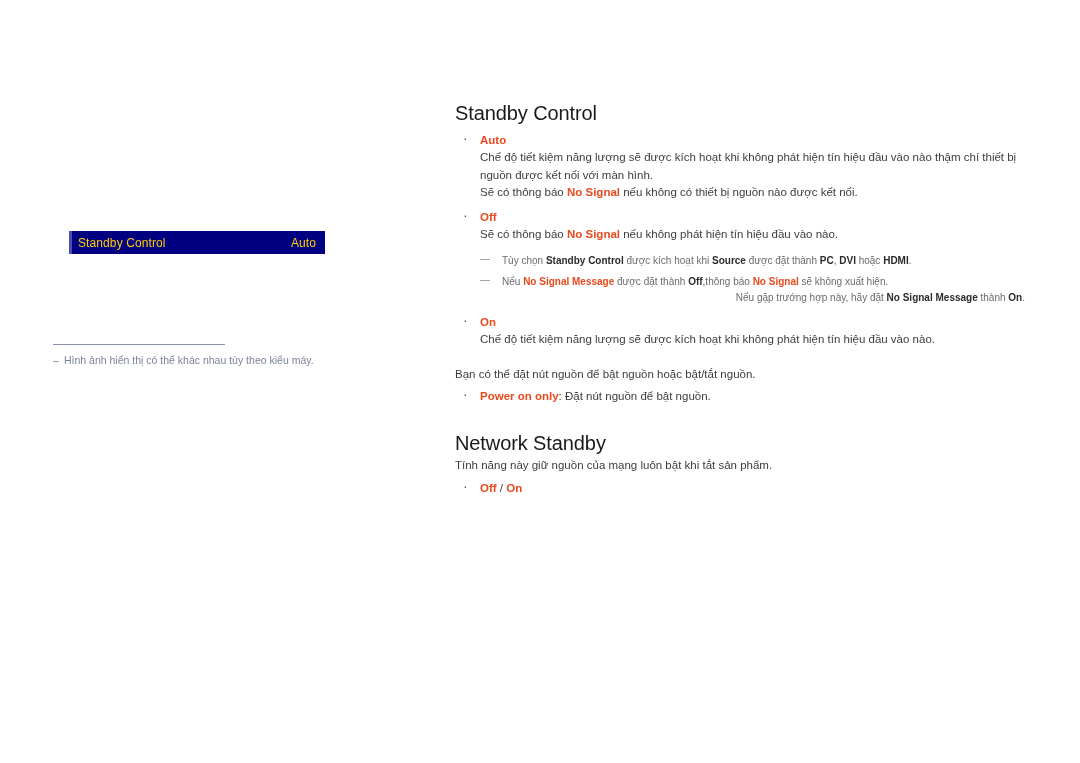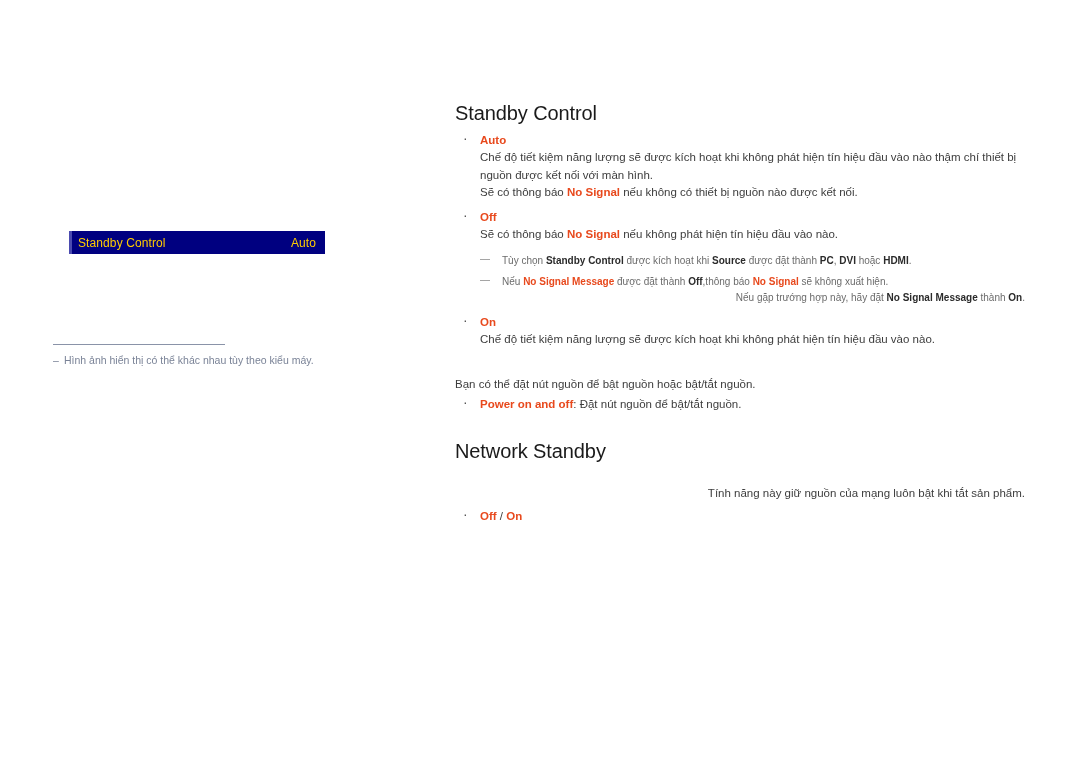--- a/index.html
+++ b/index.html
@@ -214,32 +214,32 @@
       <span class="cont"><span>Nếu gặp trướng hợp này, hãy đặt </span><b class="kwdark">No Signal Message</b><span> thành </span><b class="kwdark">On</b><span>.</span></span>
     </div>
   </div>
 
   <div class="bullet-item" style="margin-top:9px;">
     <div class="opt-name">On</div>
     <div class="opt-desc">Chế độ tiết kiệm năng lượng sẽ được kích hoạt khi không phát hiện tín hiệu đầu vào nào.</div>
   </div>
 
 
-  <p class="intro" style="margin-top:27px;">Bạn có thể đặt nút nguồn để bật nguồn hoặc bật/tắt nguồn.</p>
-
-
-  <div class="bullet-item" style="margin-top:4px;">
+  <p class="intro" style="margin-top:17px;">Bạn có thể đặt nút nguồn để bật nguồn hoặc bật/tắt nguồn.</p>
+
+  <div class="bullet-item" style="margin-top:6px;">
     <div class="opt-inline">
-      <b class="kw">Power on and off</b><span>: Đặt nút nguồn để bật/tắt nguồn.</span>
-    </div>
-  </div>
+      <b class="kw">Power on only</b><span>: Đặt nút nguồn để bật nguồn.</span>
+    </div>
+  </div>
+
 
   <h2 class="section-title" style="margin-top:26px;">Network Standby</h2>
 
-  <p class="intro" style="margin-top:22px;text-align:right;">Tính năng này giữ nguồn của mạng luôn bật khi tắt sản phẩm.</p>
+  <p class="intro" style="margin-top:2px;">Tính năng này giữ nguồn của mạng luôn bật khi tắt sản phẩm.</p>
 
   <div class="bullet-item" style="margin-top:6px;">
     <div class="opt-inline">
       <b class="kw">Off</b><span class="sep"> / </span><b class="kw">On</b>
     </div>
   </div>
 
 </div>
 
 </body></html>

